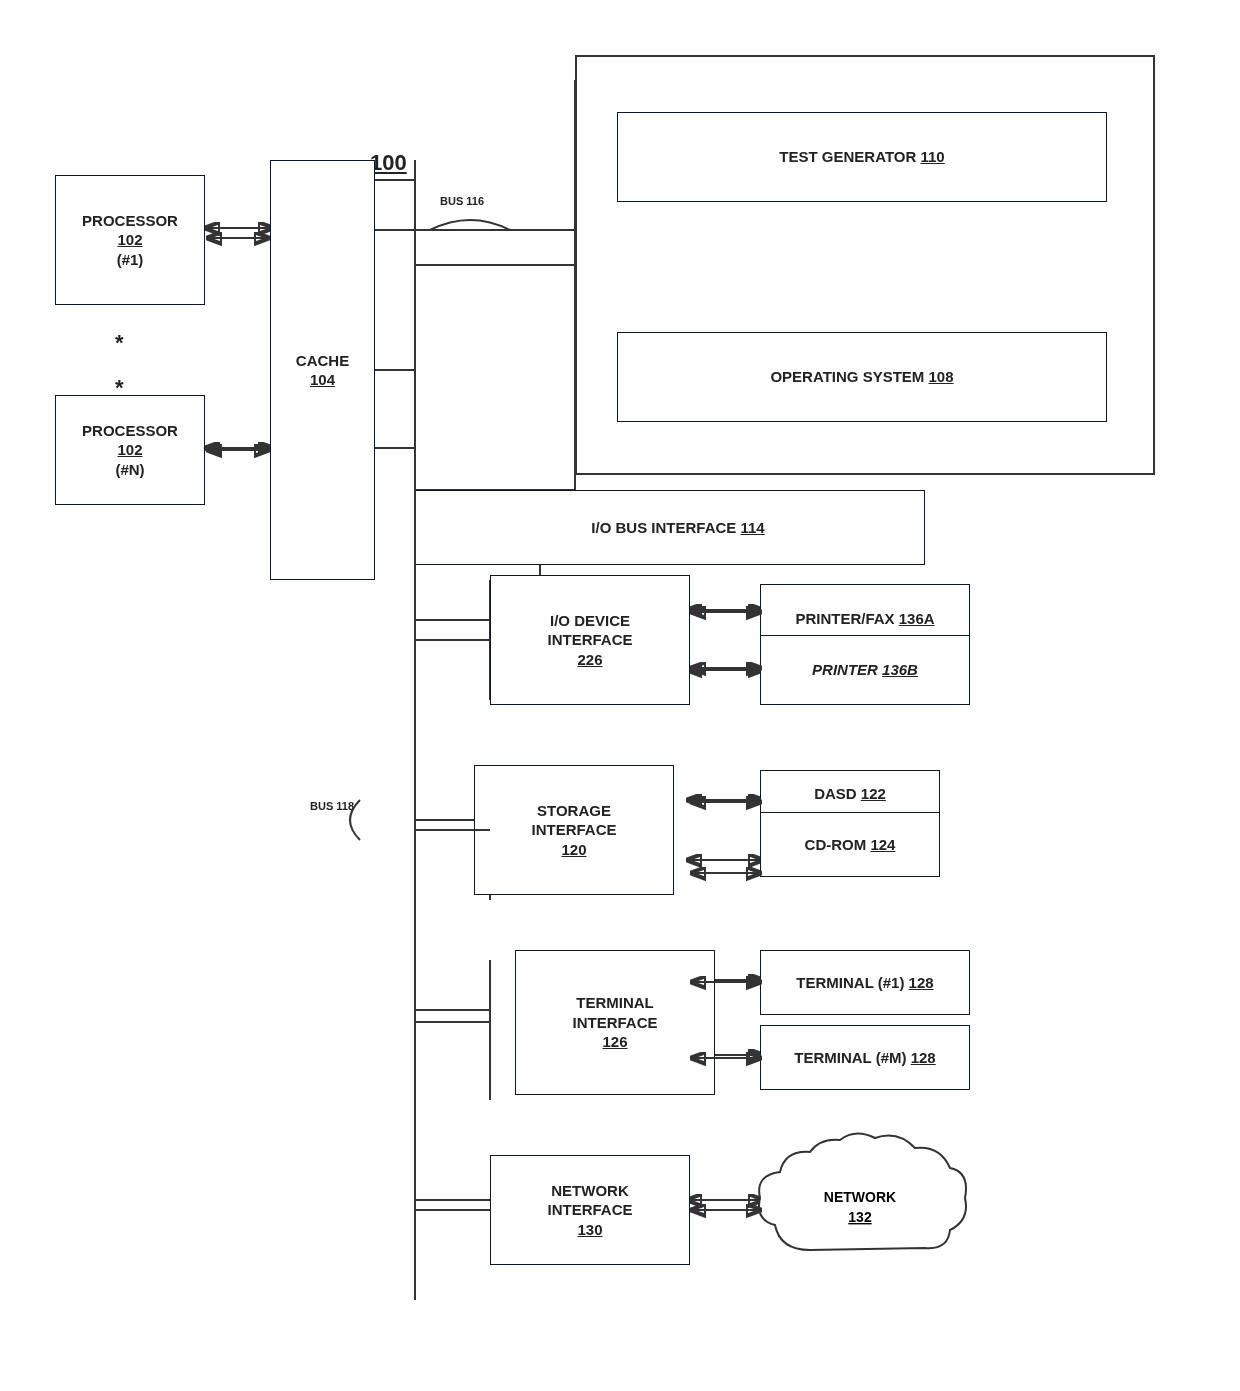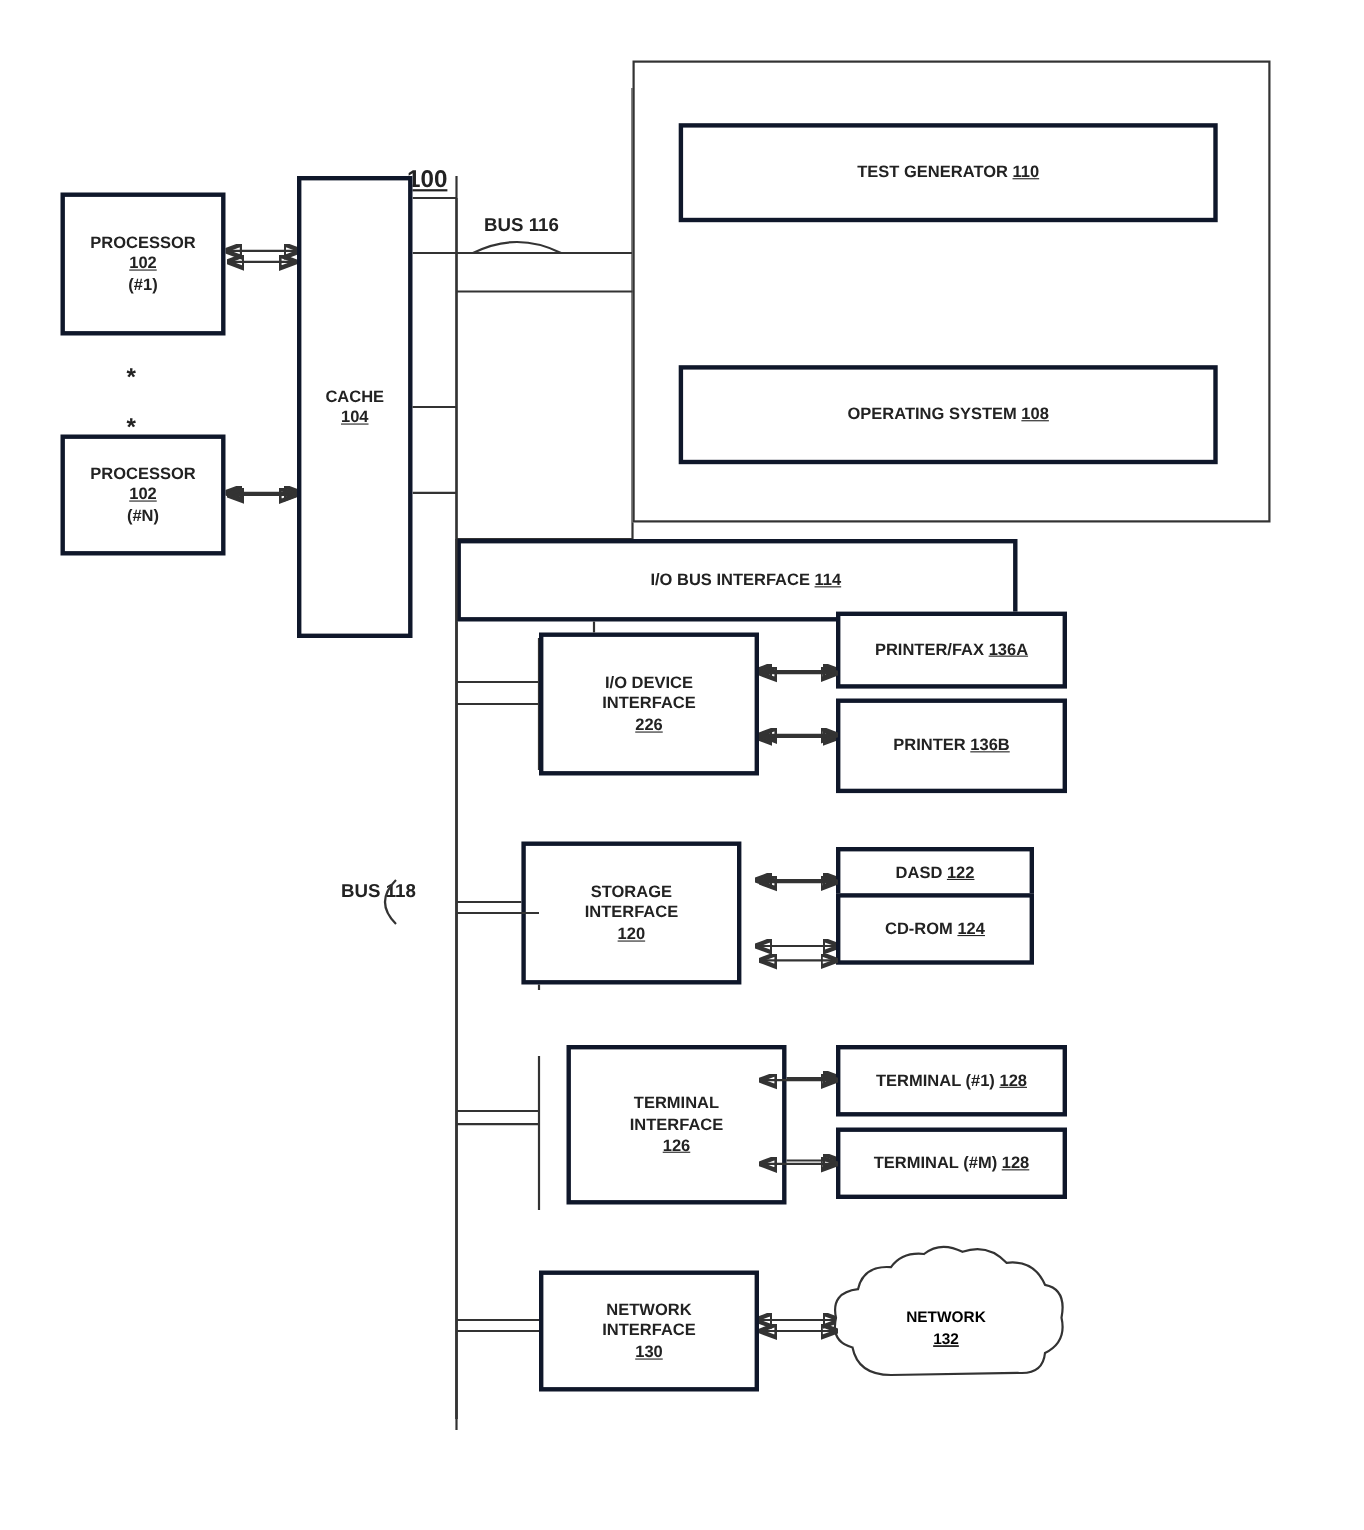--- a/index.html
+++ b/index.html
@@ -12,41 +12,41 @@
       position: relative;
     }
     .diagram {
       position: absolute;
       top: 0; left: 0;
       width: 1240px;
       height: 1391px;
     }
     .box {
       position: absolute;
-      border: 4px solid #0f172a;
+      border: 1px solid #0f172a;
       background: #fff;
       display: flex;
       align-items: center;
       justify-content: center;
       text-align: center;
       font-size: 15px;
       font-weight: bold;
       color: #222;
       line-height: 1.3;
     }
     .box-label {
       font-size: 15px;
       font-weight: bold;
     }
     .ref {
       text-decoration: underline;
     }
     .label-only {
       position: absolute;
-      font-size: 17px;
+      font-size: 11px;
       font-weight: bold;
       color: #222;
       text-align: center;
     }
     
     svg.lines {
       position: absolute;
       top: 0; left: 0;
       width: 1240px;
       height: 1391px;
@@ -183,25 +183,25 @@
   </div>
 
   <div class="box" style="left:490px; top:575px; width:200px; height:130px;">
     <div>
       <div class="box-label">I/O DEVICE</div>
       <div class="box-label">INTERFACE</div>
       <div><span class="ref">226</span></div>
     </div>
   </div>
 
-  <div class="box" style="left:760px; top:556px; width:210px; height:70px;">
+  <div class="box" style="left:760px; top:584px; width:210px; height:70px;">
     <div><span class="box-label">PRINTER/FAX</span> <span class="ref">136A</span></div>
   </div>
 
-  <div class="box" style="left:760px; top:635px; width:210px; height:86px;">
+  <div class="box" style="left:760px; top:635px; width:210px; height:70px;font-style:italic;">
     <div><span class="box-label">PRINTER</span> <span class="ref">136B</span></div>
   </div>
 
   <div class="box" style="left:461px; top:765px; width:200px; height:130px;margin-left:13px;">
     <div>
       <div class="box-label">STORAGE</div>
       <div class="box-label">INTERFACE</div>
       <div><span class="ref">120</span></div>
     </div>
   </div>

